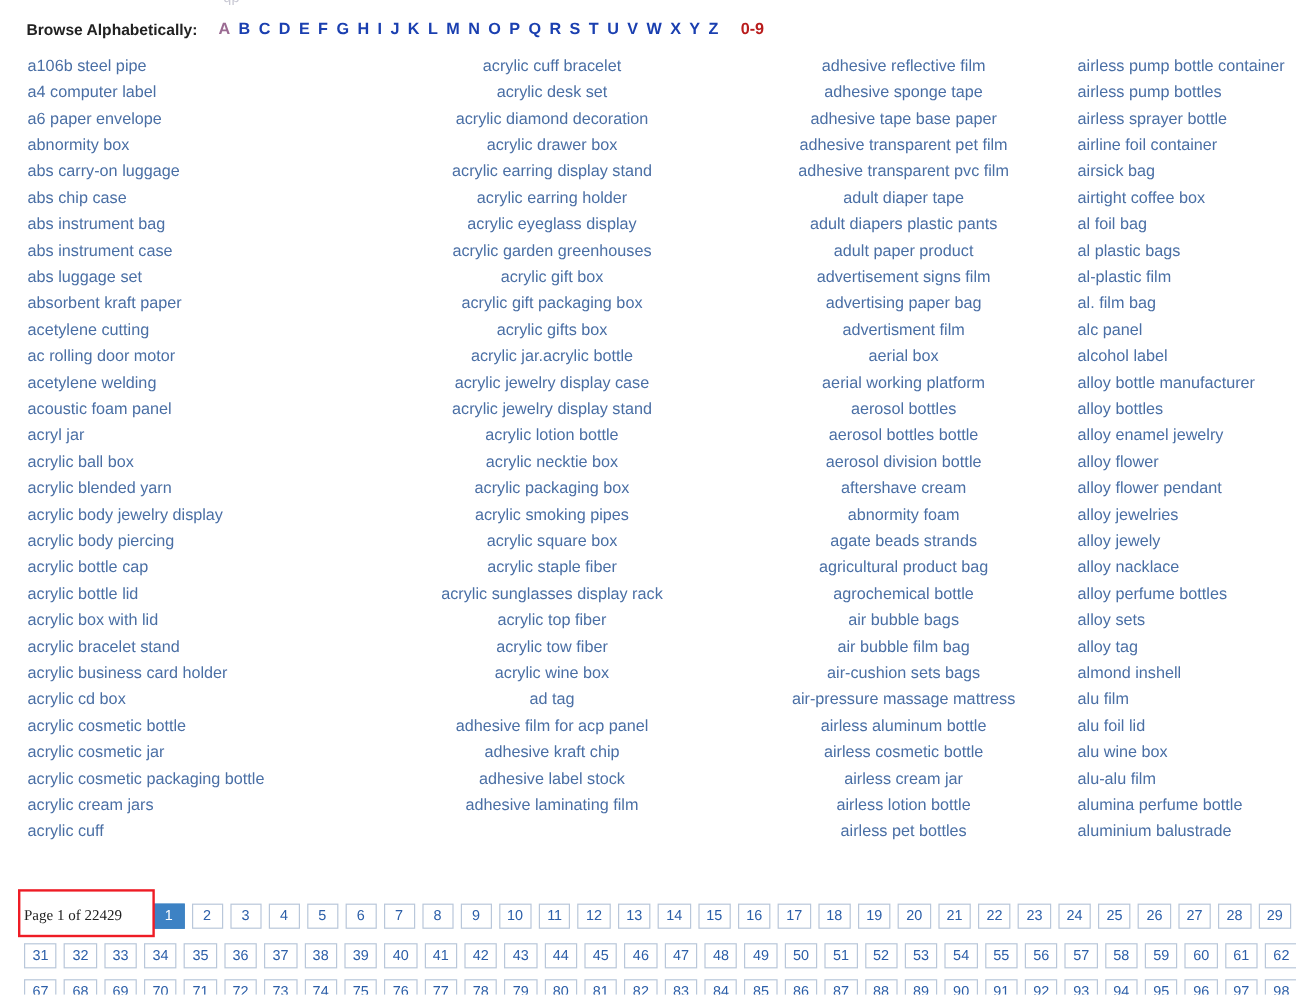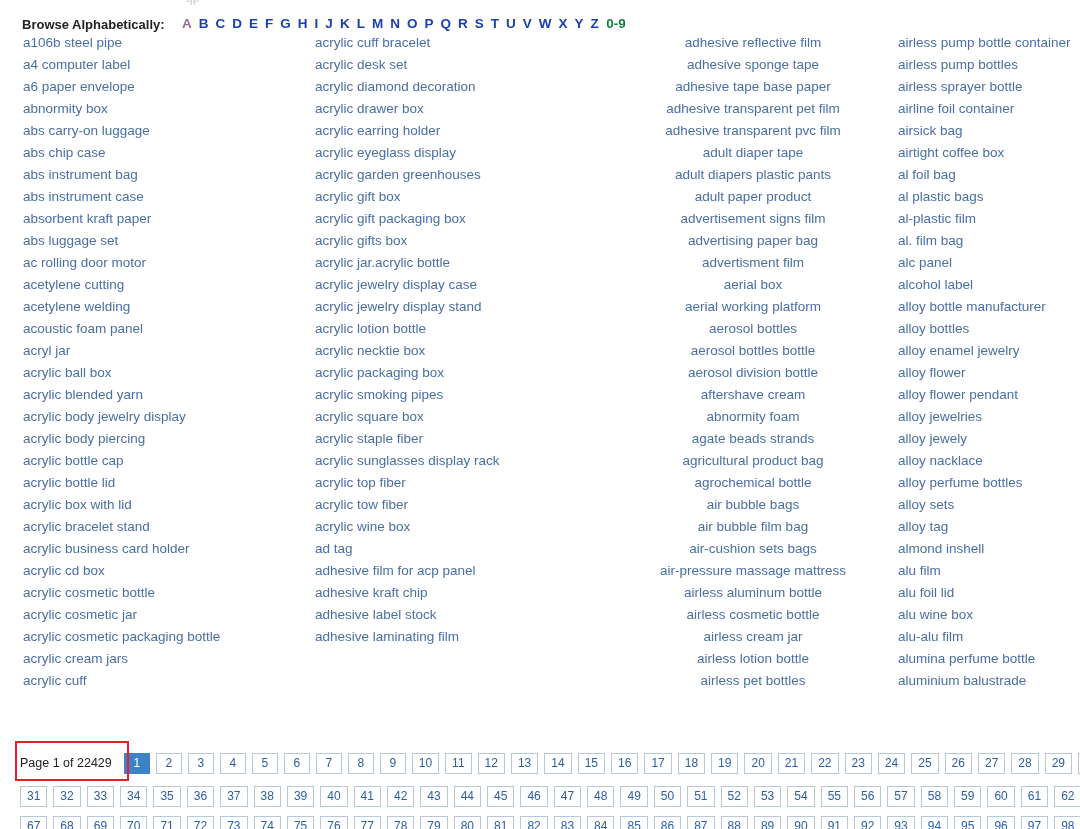--- a/index.html
+++ b/index.html
@@ -60,42 +60,43 @@
     font-weight: bold;
     color: #1a3fb0;
     text-decoration: none;
     padding: 0 3.5px;
     line-height: 16px;
   }
   .alpha-letters a.current {
     color: #9b6b93;
   }
   .alpha-letters a.numeric {
-    color: #15803d;
+    color: #b91c1c;
     padding-left: 4px;
     padding-right: 0;
+    margin-left: 11px;
   }
 
   
   .columns {
     position: absolute;
     left: 0;
-    top: 32px;
+    top: 44px;
     width: 1080px;
     height: 665px;
     overflow: hidden;
   }
   .col {
     position: absolute;
     top: 0;
     width: 290px;
     overflow: hidden;
   }
   .col-0 { left: 23px; }
-  .col-1 { left: 315px; }
+  .col-1 { left: 315px; text-align: center; }
   .col-2 { left: 608px; text-align: center; }
   .col-3 { left: 898px; width: 200px; }
 
   .col a {
     display: block;
     font-size: 13.5px;
     line-height: 22px;
     height: 22px;
     color: #4a6fa5;
     text-decoration: none;
@@ -120,23 +121,24 @@
     align-items: center;
     white-space: nowrap;
   }
   .pager-row.r1 { top: 13px; }
   .pager-row.r2 { top: 46px; }
   .pager-row.r3 { top: 76px; }
 
   .page-count {
     font-size: 12.5px;
     color: #222;
-    padding-right: 12px;
+    padding-right: 26px;
     line-height: 21px;
     white-space: nowrap;
+    font-family: Liberation Serif, serif;
   }
   .pg {
     display: inline-block;
     min-width: 12px;
     height: 19px;
     line-height: 19px;
     padding: 0 6px;
     margin-right: 6px;
     border: 1px solid #b9c7da;
     background: #ffffff;
@@ -208,24 +210,24 @@
   <div class="columns">
     <div class="col col-0">
         <a>a106b steel pipe</a>
         <a>a4 computer label</a>
         <a>a6 paper envelope</a>
         <a>abnormity box</a>
         <a>abs carry-on luggage</a>
         <a>abs chip case</a>
         <a>abs instrument bag</a>
         <a>abs instrument case</a>
+        <a>abs luggage set</a>
         <a>absorbent kraft paper</a>
-        <a>abs luggage set</a>
+        <a>acetylene cutting</a>
         <a>ac rolling door motor</a>
-        <a>acetylene cutting</a>
         <a>acetylene welding</a>
         <a>acoustic foam panel</a>
         <a>acryl jar</a>
         <a>acrylic ball box</a>
         <a>acrylic blended yarn</a>
         <a>acrylic body jewelry display</a>
         <a>acrylic body piercing</a>
         <a>acrylic bottle cap</a>
         <a>acrylic bottle lid</a>
         <a>acrylic box with lid</a>
@@ -236,20 +238,21 @@
         <a>acrylic cosmetic jar</a>
         <a>acrylic cosmetic packaging bottle</a>
         <a>acrylic cream jars</a>
         <a>acrylic cuff</a>
       </div>
     <div class="col col-1">
         <a>acrylic cuff bracelet</a>
         <a>acrylic desk set</a>
         <a>acrylic diamond decoration</a>
         <a>acrylic drawer box</a>
+        <a>acrylic earring display stand</a>
         <a>acrylic earring holder</a>
         <a>acrylic eyeglass display</a>
         <a>acrylic garden greenhouses</a>
         <a>acrylic gift box</a>
         <a>acrylic gift packaging box</a>
         <a>acrylic gifts box</a>
         <a>acrylic jar.acrylic bottle</a>
         <a>acrylic jewelry display case</a>
         <a>acrylic jewelry display stand</a>
         <a>acrylic lotion bottle</a>

